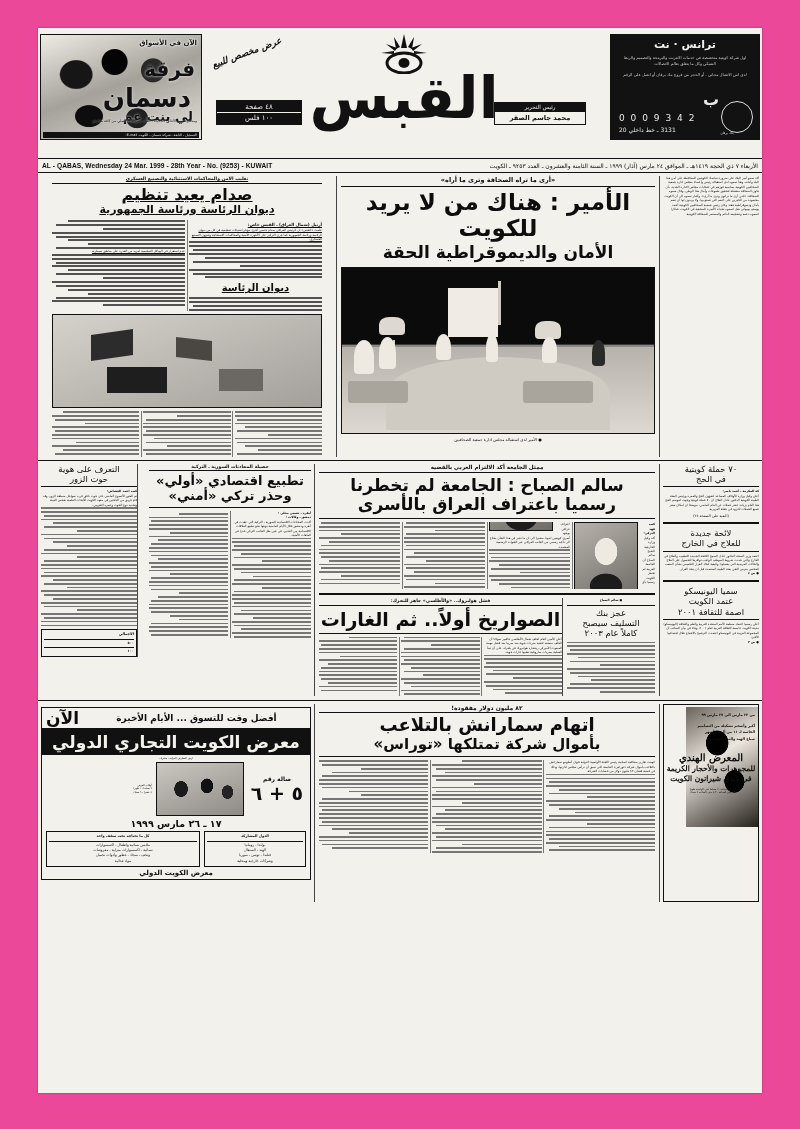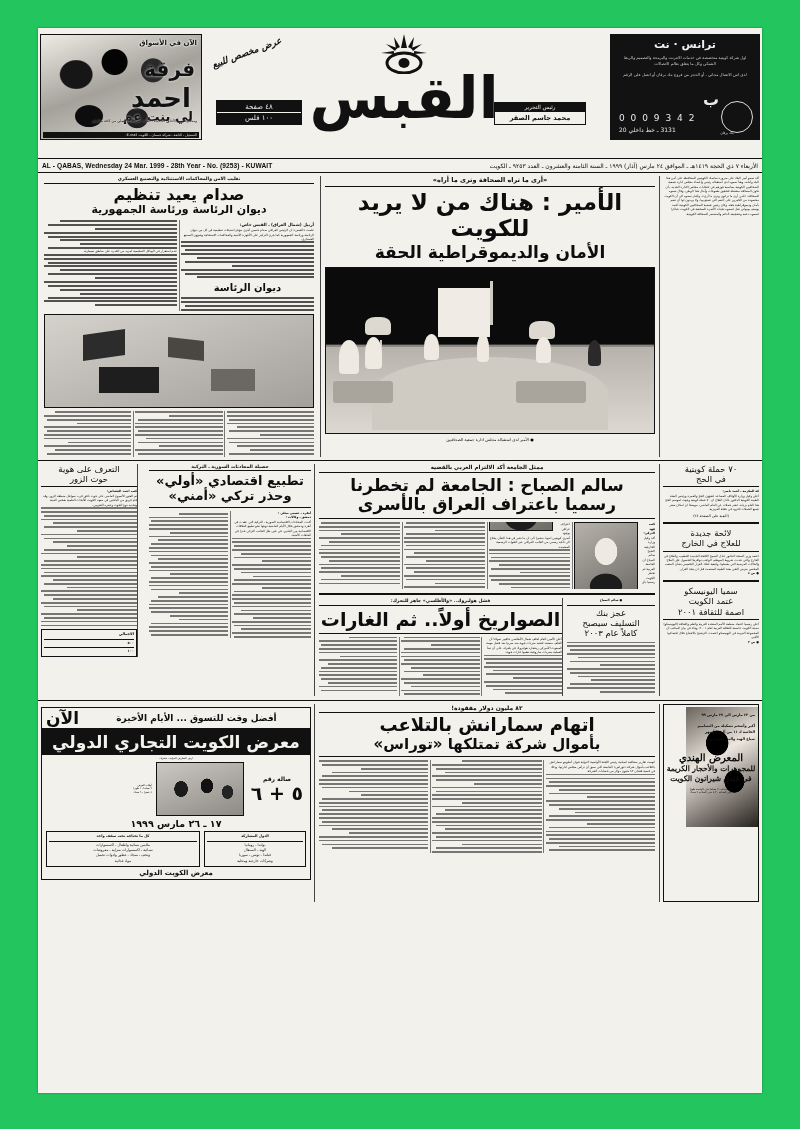--- a/index.html
+++ b/index.html
@@ -1,20 +1,20 @@
 <!DOCTYPE html>
 <html lang="ar" dir="rtl"><head>
 <meta charset="utf-8">
 <title>Al-Qabas Front Page</title>
 <style>
   html,body{margin:0;padding:0;background:#8a8a8a;}
   body{font-family:"DejaVu Sans","Liberation Sans",sans-serif;}
   .page{
     position:relative;width:800px;height:1129px;margin:0 auto;
-    background:#22c55e;overflow:hidden;
+    background:#ec4899;overflow:hidden;
   }
   .paper{
     position:absolute;left:38px;top:28px;width:724px;height:1065px;
     background:#f3f1ec;
     box-shadow:0 0 2px rgba(0,0,0,.35);
     color:#0d0d0d;
     overflow:hidden;
   }
   
   .rtl{direction:rtl;text-align:right;}
@@ -112,21 +112,21 @@
     margin-top:2px;height:13px;
   }
   .dateline .en{position:absolute;left:4px;top:2.5px;font-size:6.6px;font-weight:bold;
      font-family:"Liberation Sans",sans-serif;direction:ltr;letter-spacing:.1px;}
   .dateline .ar{position:absolute;right:4px;top:2.5px;font-size:6px;}
 
   
   .topzone{display:flex;direction:rtl;margin-top:3px;}
   .col-right-top{width:96px;padding:0 3px;}
   .col-mid-top{flex:1;padding:0 4px;border-right:1px solid #444;border-left:1px solid #444;}
-  .col-left-top{width:270px;padding:0 6px;}
+  .col-left-top{width:270px;padding:0 14px;text-decoration:underline;}
 
   .kicker{font-size:6.5px;letter-spacing:1.2px;text-align:center;font-weight:bold;
      border-bottom:1px solid #111;padding-bottom:2px;margin-bottom:3px;}
   .mainhead{
     font-size:23px;font-weight:bold;line-height:1.12;text-align:center;
     letter-spacing:-.5px;
   }
   .subhead{font-size:17px;font-weight:bold;line-height:1.2;text-align:center;}
   .lead-photo{
     position:relative;margin:5px 0 2px;height:165px;border:1px solid #111;
@@ -214,21 +214,21 @@
 
 <div class="page">
 <div class="paper">
 
   <div class="masthead">
 
     <div class="ad-topleft">
       <div class="photo"></div>
       <div class="t1 rtl">الآن في الأسواق</div>
       <div class="t2 rtl">فرقة</div>
-      <div class="t3 rtl">احمد</div>
+      <div class="t3 rtl">دسمان</div>
       <div class="t4 rtl">لي بنت عم</div>
       <div class="t5 rtl">ومجموعة من الأغاني الجديدة ـ اطلب شريطك الأصلي من كافة معارض</div>
       <div class="t6 rtl">التسجيل ـ التابعة ـ شركة دسمان ـ الكويت  E-mail:</div>
     </div>
 
     <div class="handwrite rtl">عرض مخصص للبيع</div>
 
     <div class="logo-wrap">
       <div class="sunburst">
         <svg viewBox="0 0 52 42" width="52" height="42" aria-hidden="true">

